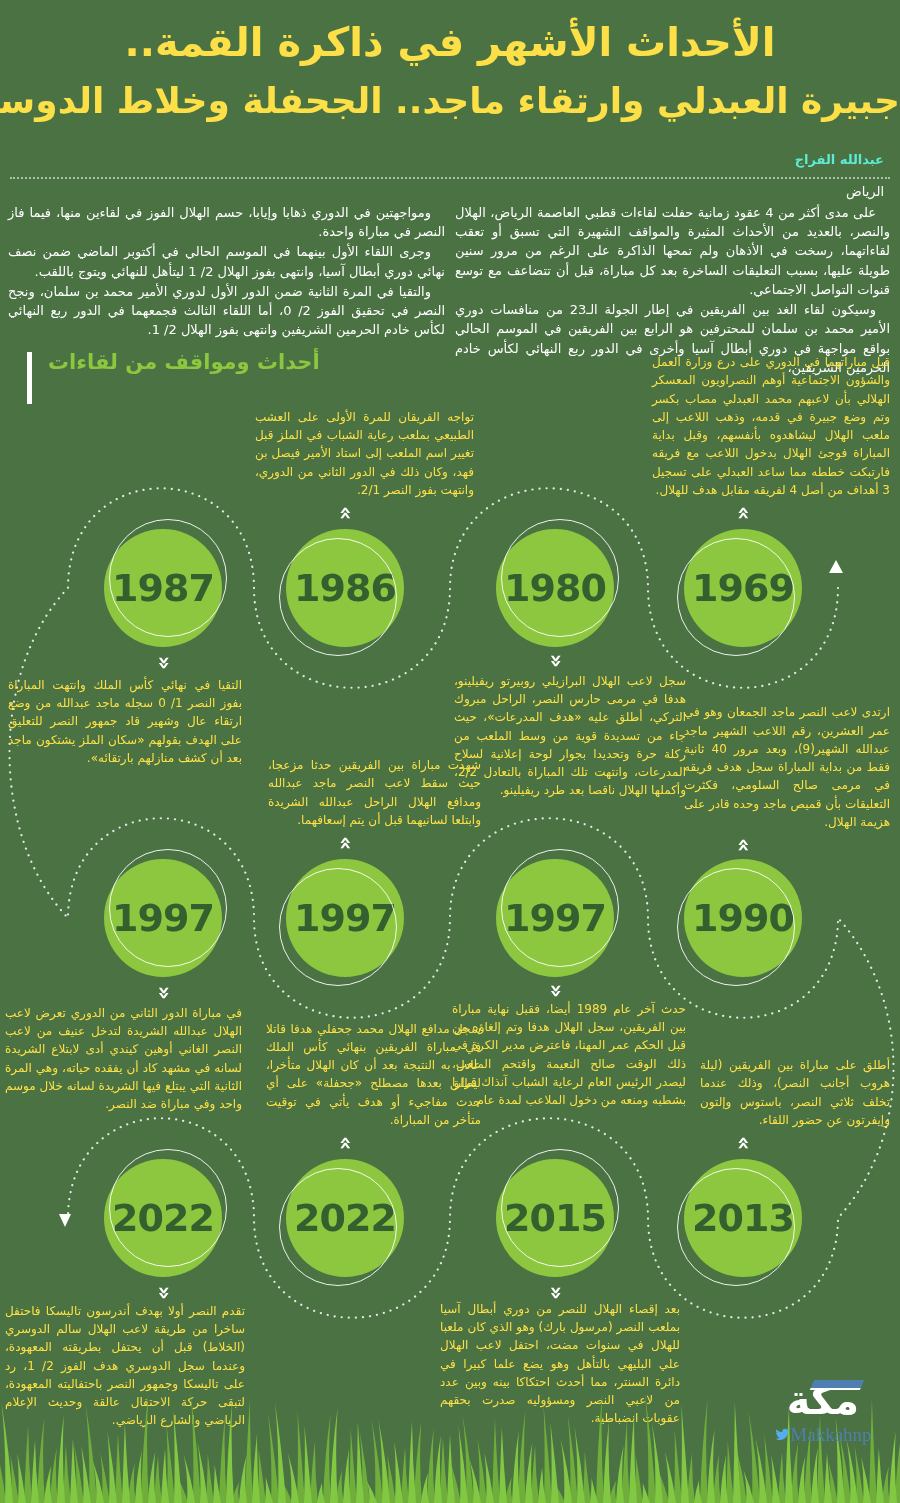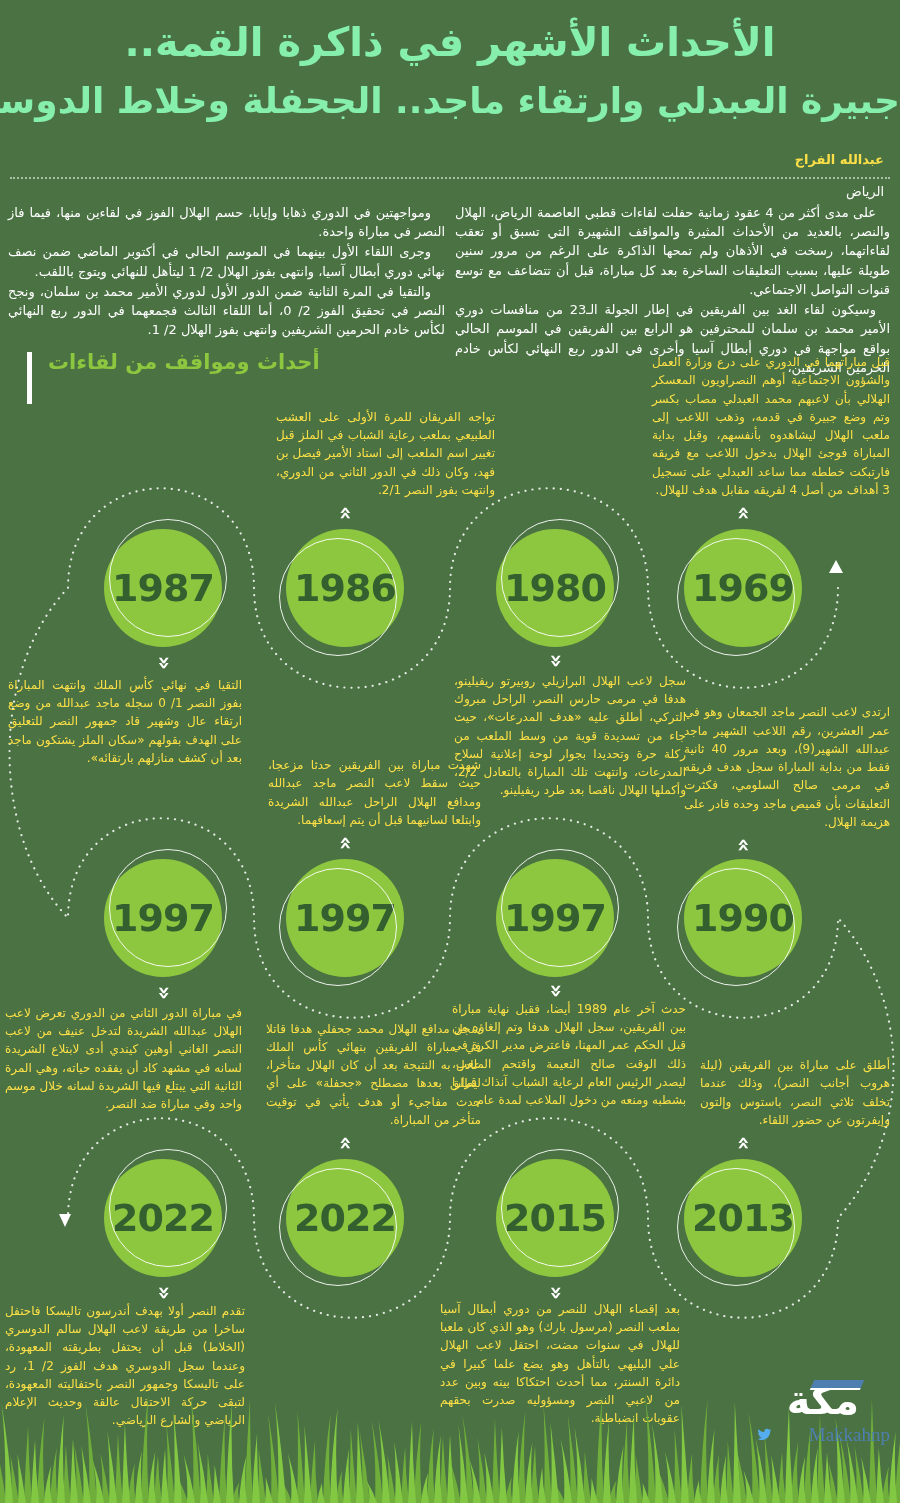--- a/index.html
+++ b/index.html
@@ -1,23 +1,23 @@
 <!DOCTYPE html>
 <html lang="ar"><head>
 <meta charset="utf-8">
 <style>
   *{box-sizing:border-box;margin:0;padding:0}
   html,body{width:900px;height:1503px}
   body{position:relative;overflow:hidden;background:#4a7243;font-family:"DejaVu Sans",sans-serif}
 
   
-  .title{position:absolute;top:16px;left:0;right:0;text-align:center;color:#86efac;font-weight:bold;direction:rtl}
+  .title{position:absolute;top:16px;left:0;right:0;text-align:center;color:#fde047;font-weight:bold;direction:rtl}
   .title .l1{font-size:40px;line-height:1.3;white-space:nowrap}
   .title .l2{font-size:36px;line-height:1.3;margin-top:10px;white-space:nowrap}
-  .byline{position:absolute;top:152px;right:16px;color:#fde047;font-size:13px;font-weight:bold;direction:rtl}
+  .byline{position:absolute;top:152px;right:16px;color:#5eead4;font-size:13px;font-weight:bold;direction:rtl}
   .rule{position:absolute;top:177px;left:10px;right:10px;border-top:2px dotted rgba(255,255,255,.55)}
   .city{position:absolute;top:184px;right:16px;color:#fff;font-size:13px;font-weight:normal;direction:rtl}
 
   
   .intro{position:absolute;top:203px;color:#fff;font-size:13px;line-height:1.48;direction:rtl;text-align:justify;text-align-last:right}
   .intro p{text-indent:14px;margin-bottom:1px}
   .intro.right{left:455px;width:435px}
   .intro.left{left:8px;width:437px}
 
   
@@ -41,21 +41,21 @@
   .tl-text{position:absolute;color:#fde047;font-size:12px;line-height:1.52;direction:rtl;text-align:justify;text-align-last:right}
 
   
   #path-svg{position:absolute;left:0;top:470px}
 
   
   #grass{position:absolute;left:0;bottom:0}
   .logo{position:absolute;left:756px;top:1368px;width:134px;text-align:center;z-index:5}
   .logo .roof{position:relative;left:14px;top:12px;width:50px;height:10px;margin:0 auto;background:#4e7fb0;transform:skewX(-24deg);border-bottom:2px solid #fff}
   .logo .ar{color:#fff;font-size:40px;font-weight:bold;line-height:1.1}
-  .logo .handle{display:flex;align-items:center;justify-content:space-between;margin-top:2px}
+  .logo .handle{display:flex;align-items:center;justify-content:center;margin-top:2px}
   .logo .handle span{color:#4e7fb0;font-size:19px;font-family:"Liberation Serif",serif}
 </style>
 </head>
 <body>
 
 <div class="title">
   <div class="l1">الأحداث الأشهر في ذاكرة القمة..</div>
   <div class="l2">جبيرة العبدلي وارتقاء ماجد.. الجحفلة وخلاط الدوسري</div>
 </div>
 <div class="byline">عبدالله الفراج</div>
@@ -156,21 +156,21 @@
 <span class="chev up" style="left:334px;top:831px"></span>
 <span class="chev up" style="left:732px;top:833px"></span>
 <span class="chev down" style="left:151px;top:981px"></span>
 <span class="chev down" style="left:543px;top:979px"></span>
 
 <span class="chev up" style="left:334px;top:1131px"></span>
 <span class="chev up" style="left:732px;top:1131px"></span>
 <span class="chev down" style="left:151px;top:1281px"></span>
 <span class="chev down" style="left:543px;top:1281px"></span>
 
-<p class="tl-text" style="left:276px;bottom:1004px;width:219px">تواجه الفريقان للمرة الأولى على العشب الطبيعي بملعب رعاية الشباب في الملز قبل تغيير اسم الملعب إلى استاد الأمير فيصل بن فهد، وكان ذلك في الدور الثاني من الدوري، وانتهت بفوز النصر 2/1.</p>
+<p class="tl-text" style="left:255px;bottom:1004px;width:219px">تواجه الفريقان للمرة الأولى على العشب الطبيعي بملعب رعاية الشباب في الملز قبل تغيير اسم الملعب إلى استاد الأمير فيصل بن فهد، وكان ذلك في الدور الثاني من الدوري، وانتهت بفوز النصر 2/1.</p>
 <p class="tl-text" style="left:652px;bottom:1004px;width:238px">قبل مباراتهما في الدوري على درع وزارة العمل والشؤون الاجتماعية أوهم النصراويون المعسكر الهلالي بأن لاعبهم محمد العبدلي مصاب بكسر وتم وضع جبيرة في قدمه، وذهب اللاعب إلى ملعب الهلال ليشاهدوه بأنفسهم، وقبل بداية المباراة فوجئ الهلال بدخول اللاعب مع فريقه فارتبكت خططه مما ساعد العبدلي على تسجيل 3 أهداف من أصل 4 لفريقه مقابل هدف للهلال.</p>
 <p class="tl-text" style="left:8px;top:676px;width:234px">التقيا في نهائي كأس الملك وانتهت المباراة بفوز النصر 1/ 0 سجله ماجد عبدالله من وضع ارتقاء عال وشهير قاد جمهور النصر للتعليق على الهدف بقولهم «سكان الملز يشتكون ماجد بعد أن كشف منازلهم بارتقائه».</p>
 <p class="tl-text" style="left:454px;top:672px;width:232px">سجل لاعب الهلال البرازيلي روبيرتو ريفيلينو، هدفا في مرمى حارس النصر، الراحل مبروك التركي، أطلق عليه «هدف المدرعات»، حيث جاء من تسديدة قوية من وسط الملعب من ركلة حرة وتحديدا بجوار لوحة إعلانية لسلاح المدرعات، وانتهت تلك المباراة بالتعادل 2/2، وأكملها الهلال ناقصا بعد طرد ريفيلينو.</p>
 
 <p class="tl-text" style="left:268px;bottom:674px;width:213px">شهدت مباراة بين الفريقين حدثا مزعجا، حيث سقط لاعب النصر ماجد عبدالله ومدافع الهلال الراحل عبدالله الشريدة وابتلعا لسانيهما قبل أن يتم إسعافهما.</p>
 <p class="tl-text" style="left:684px;bottom:672px;width:206px">ارتدى لاعب النصر ماجد الجمعان وهو في عمر العشرين، رقم اللاعب الشهير ماجد عبدالله الشهير(9)، وبعد مرور 40 ثانية فقط من بداية المباراة سجل هدف فريقه في مرمى صالح السلومي، فكثرت التعليقات بأن قميص ماجد وحده قادر على هزيمة الهلال.</p>
 <p class="tl-text" style="left:5px;top:1004px;width:237px">في مباراة الدور الثاني من الدوري تعرض لاعب الهلال عبدالله الشريدة لتدخل عنيف من لاعب النصر الغاني أوهين كيندي أدى لابتلاع الشريدة لسانه في مشهد كاد أن يفقده حياته، وهي المرة الثانية التي يبتلع فيها الشريدة لسانه خلال موسم واحد وفي مباراة ضد النصر.</p>
 <p class="tl-text" style="left:452px;top:1000px;width:234px">حدث آخر عام 1989 أيضا، فقبل نهاية مباراة بين الفريقين، سجل الهلال هدفا وتم إلغاؤه من قبل الحكم عمر المهنا، فاعترض مدير الكرة في ذلك الوقت صالح النعيمة واقتحم الملعب، ليصدر الرئيس العام لرعاية الشباب آنذاك قرارا بشطبه ومنعه من دخول الملاعب لمدة عام.</p>
 
 <p class="tl-text" style="left:266px;bottom:374px;width:215px">سجل مدافع الهلال محمد جحفلي هدفا قاتلا في مباراة الفريقين بنهائي كأس الملك عادل به النتيجة بعد أن كان الهلال متأخرا، ليطلق بعدها مصطلح «جحفلة» على أي حدث مفاجيء أو هدف يأتي في توقيت متأخر من المباراة.</p>

